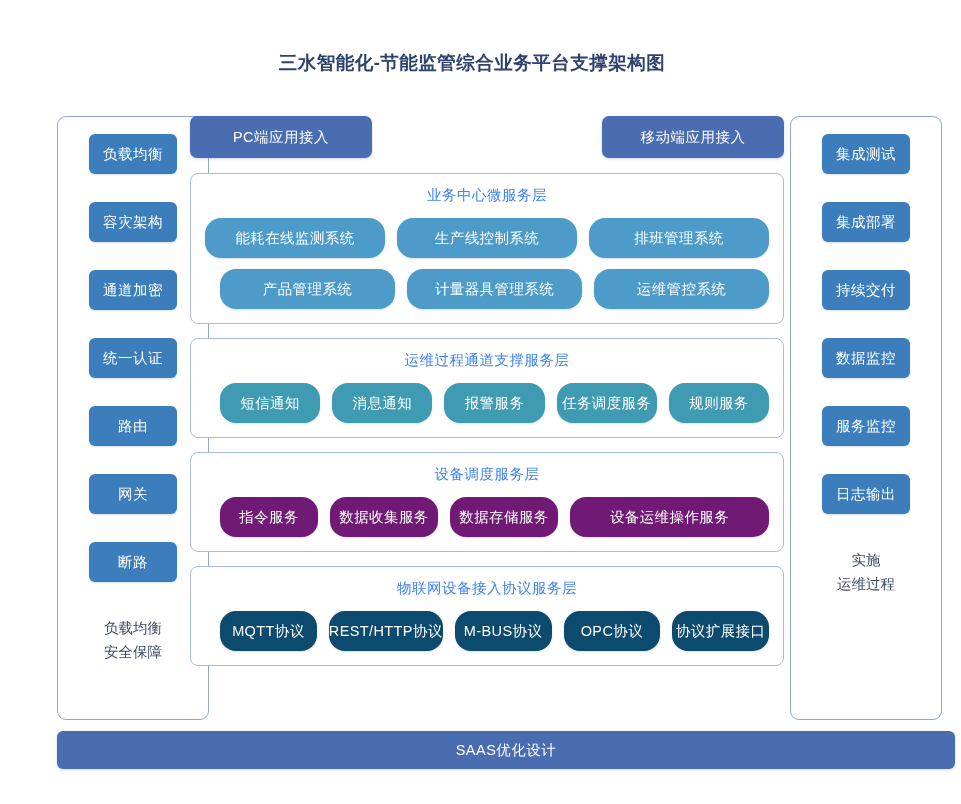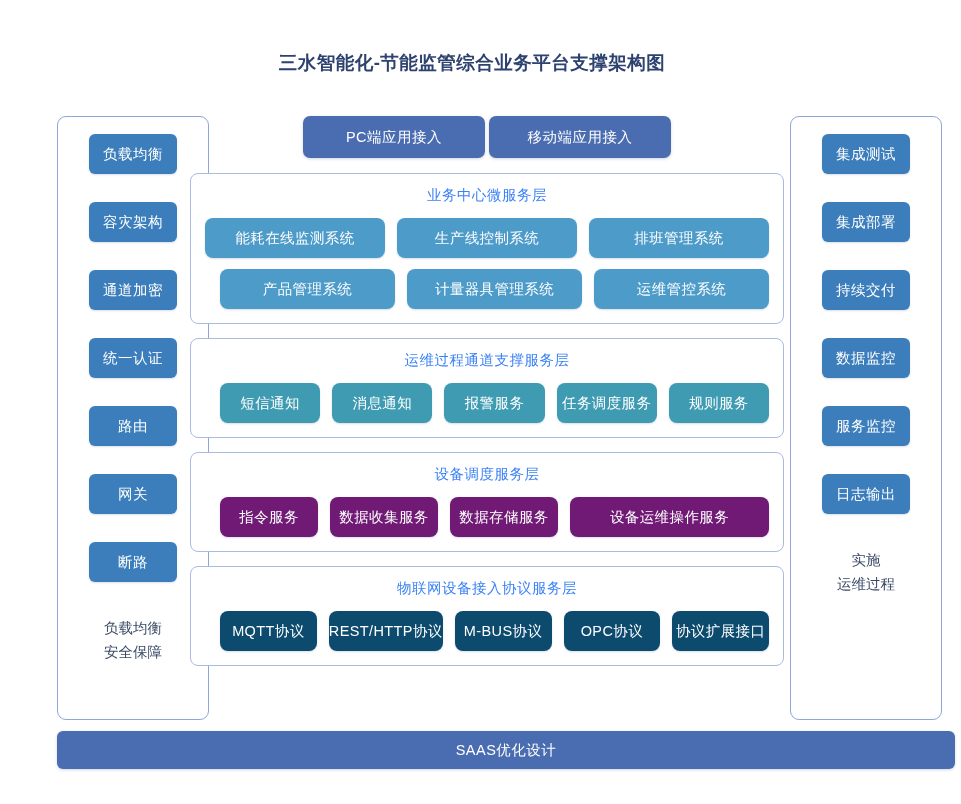--- a/index.html
+++ b/index.html
@@ -76,21 +76,21 @@
     position: absolute;
     left: 190px;
     top: 116px;
     width: 594px;
   }
 
   
   .access-row {
     display: flex;
     gap: 4px;
-    justify-content: center;
+    justify-content: space-between;
     margin-bottom: 15px;
   }
   .access-btn {
     width: 182px;
     height: 42px;
     background: #4a6cb0;
     border-radius: 7px;
     color: #ffffff;
     font-size: 14.5px;
     display: flex;
@@ -118,21 +118,21 @@
   }
   .card-row {
     display: flex;
     gap: 12px;
     margin-bottom: 11px;
   }
   .card-row:last-child { margin-bottom: 0; margin-left: 15px; }
 
   .card {
     height: 40px;
-    border-radius: 8px;
+    border-radius: 16px;
     color: #ffffff;
     font-size: 14.5px;
     display: flex;
     align-items: center;
     justify-content: center;
     letter-spacing: 0.4px;
     box-shadow: 0 1px 2px rgba(60,90,140,0.20);
     white-space: nowrap;
     flex: 1 1 auto;
   }

